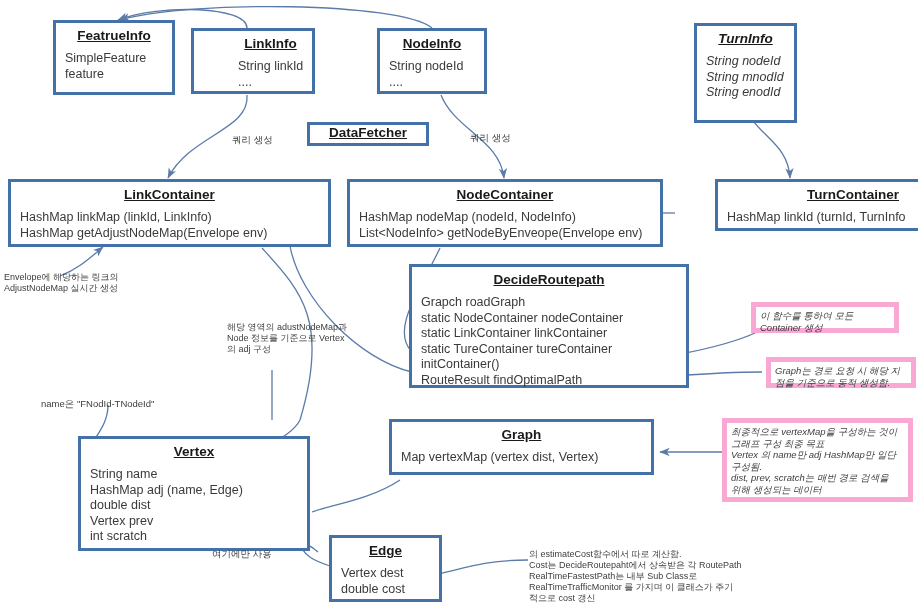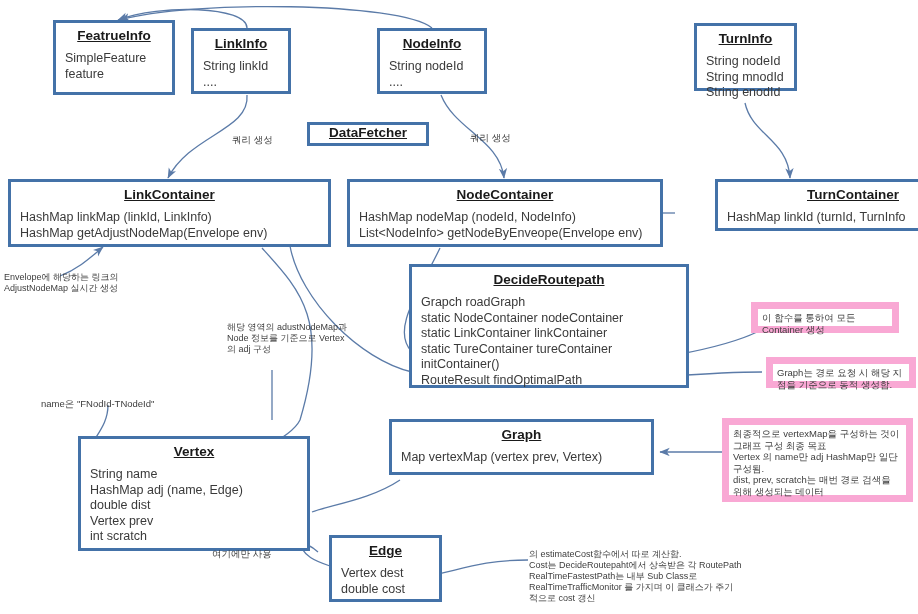--- a/index.html
+++ b/index.html
@@ -34,28 +34,29 @@
     font-size:12.5px;
     line-height:15.5px;
     color:#3a3a3a;
   }
   .cls .cls-body .ln{white-space:nowrap;}
   .cls.title-only .cls-title{padding-top:0;padding-bottom:3px;}
 
   
   .note{
     position:absolute;
-    border:7px solid #f9a8d4;
+    border:5px solid #f9a8d4;
     background:#ffffff;
     box-sizing:border-box;
     font-size:9.5px;
     line-height:11.5px;
     color:#3d3d3d;
     padding:3px 4px;
     z-index:4;
+    font-style:italic;
   }
   .note .ln{white-space:nowrap;}
 
   
   .lbl{
     position:absolute;
     font-size:9.5px;
     line-height:11.5px;
     color:#3d3d3d;
     z-index:4;
@@ -119,37 +120,37 @@
   </svg>
 
   <div class="cls" style="left:53px;top:20px;width:122px;height:75px;">
     <div class="cls-title">FeatrueInfo</div>
     <div class="cls-body">
       <div class="ln">SimpleFeature</div>
       <div class="ln">feature</div>
     </div>
   </div>
 
-  <div class="cls" style="left:191px;top:28px;width:100px;height:66px;">
+  <div class="cls" style="left:191px;top:28px;width:124px;height:66px;padding-left:35px;">
     <div class="cls-title">LinkInfo</div>
     <div class="cls-body">
       <div class="ln">String linkId</div>
       <div class="ln">....</div>
     </div>
   </div>
 
   <div class="cls" style="left:377px;top:28px;width:110px;height:66px;">
     <div class="cls-title">NodeInfo</div>
     <div class="cls-body">
       <div class="ln">String nodeId</div>
       <div class="ln">....</div>
     </div>
   </div>
 
-  <div class="cls" style="left:694px;top:23px;width:103px;height:68px;">
+  <div class="cls" style="left:694px;top:23px;width:103px;height:100px;font-style:italic;">
     <div class="cls-title">TurnInfo</div>
     <div class="cls-body">
       <div class="ln">String nodeId</div>
       <div class="ln">String mnodId</div>
       <div class="ln">String enodId</div>
     </div>
   </div>
 
   <div class="cls title-only" style="left:307px;top:122px;width:122px;height:24px;">
     <div class="cls-title">DataFetcher</div>
@@ -186,21 +187,21 @@
       <div class="ln">static LinkContainer  linkContainer</div>
       <div class="ln">static TureContainer  tureContainer</div>
       <div class="ln">initContainer()</div>
       <div class="ln">RouteResult  findOptimalPath</div>
     </div>
   </div>
 
   <div class="cls" style="left:389px;top:419px;width:265px;height:56px;">
     <div class="cls-title">Graph</div>
     <div class="cls-body">
-      <div class="ln">Map vertexMap  (vertex prev, Vertex)</div>
+      <div class="ln">Map vertexMap  (vertex dist, Vertex)</div>
     </div>
   </div>
 
   <div class="cls" style="left:78px;top:436px;width:232px;height:115px;">
     <div class="cls-title">Vertex</div>
     <div class="cls-body">
       <div class="ln">String name</div>
       <div class="ln">HashMap adj  (name, Edge)</div>
       <div class="ln">double  dist</div>
       <div class="ln">Vertex  prev</div>

